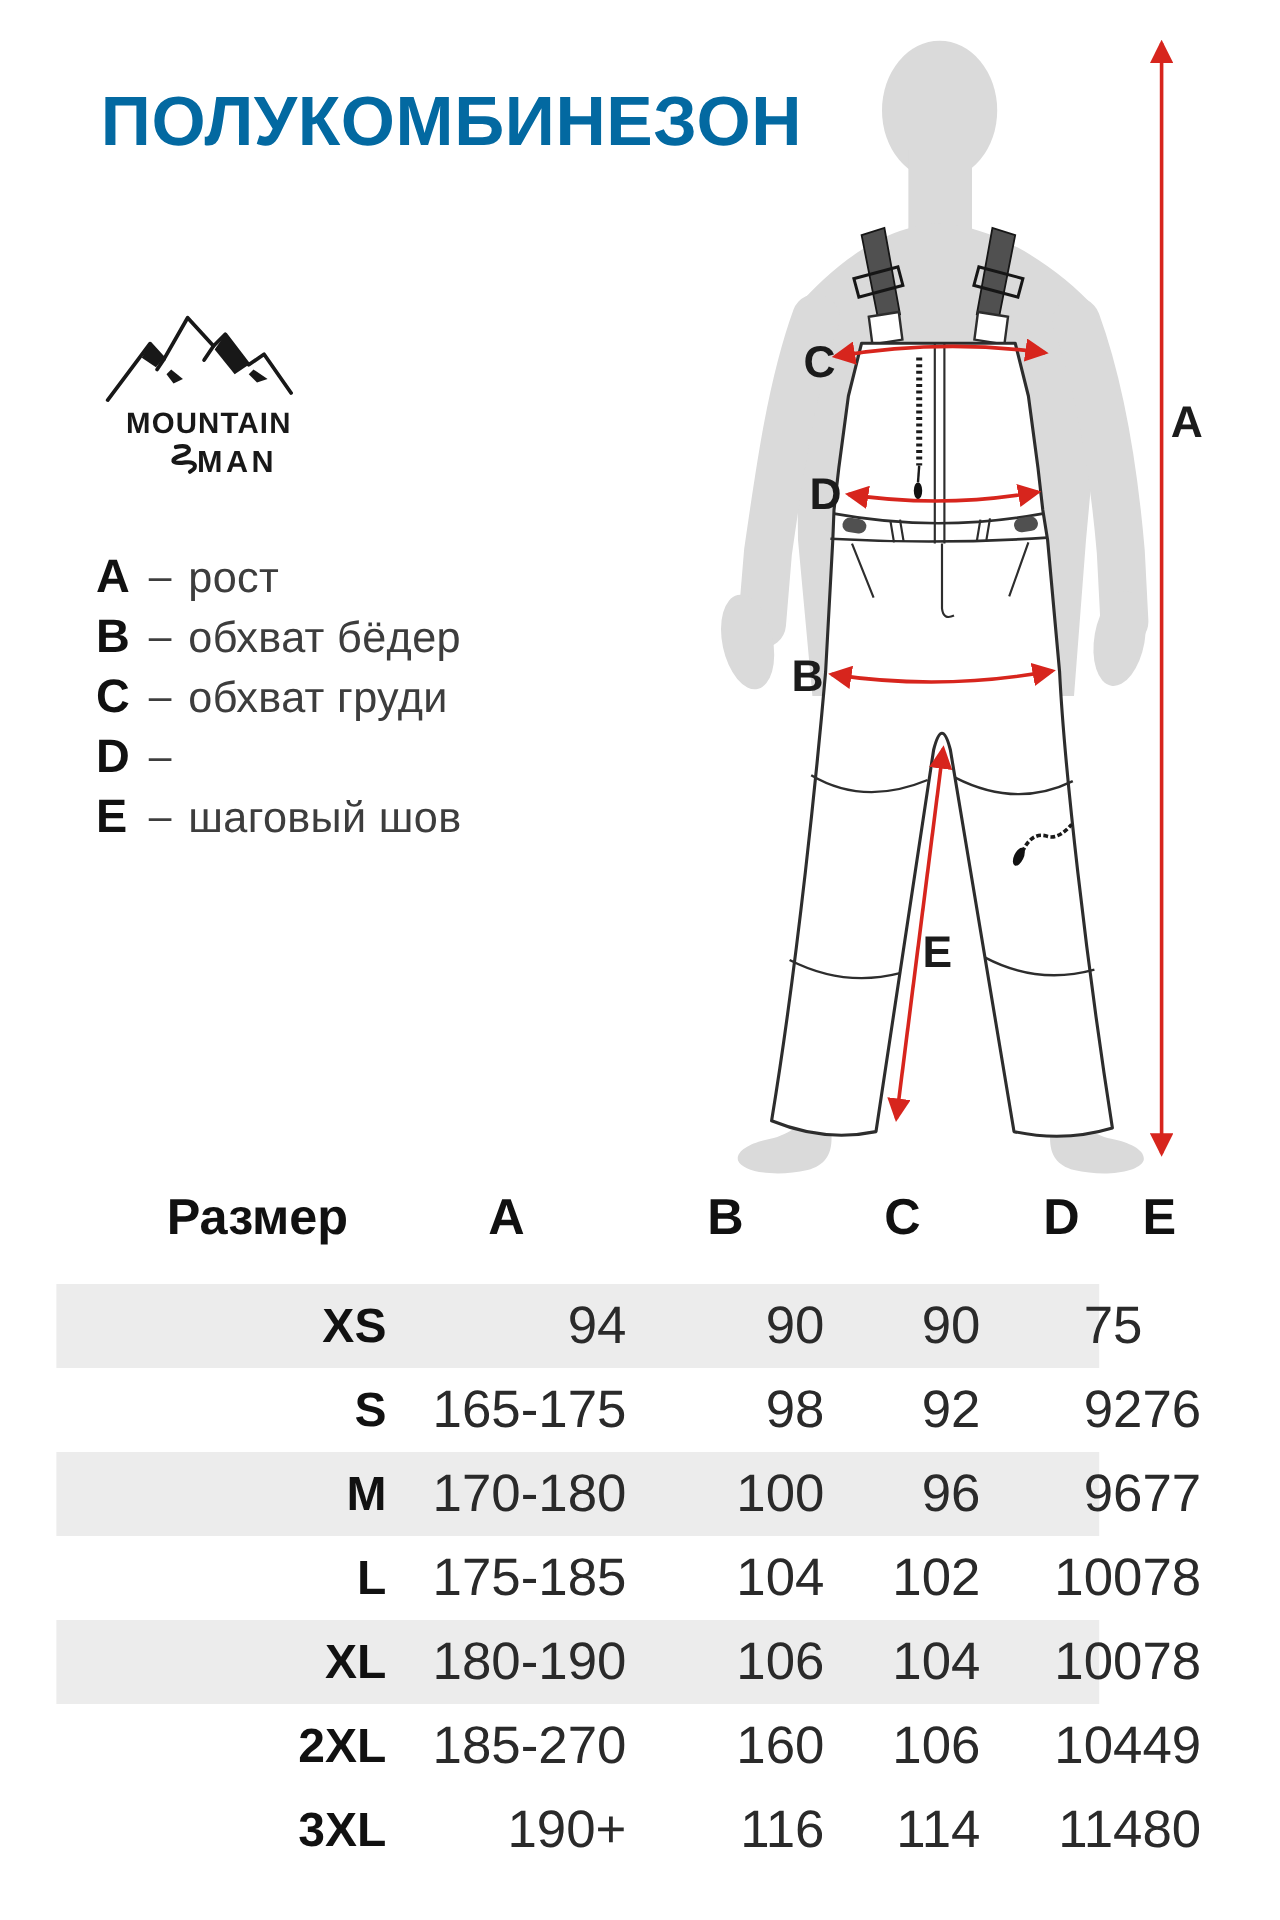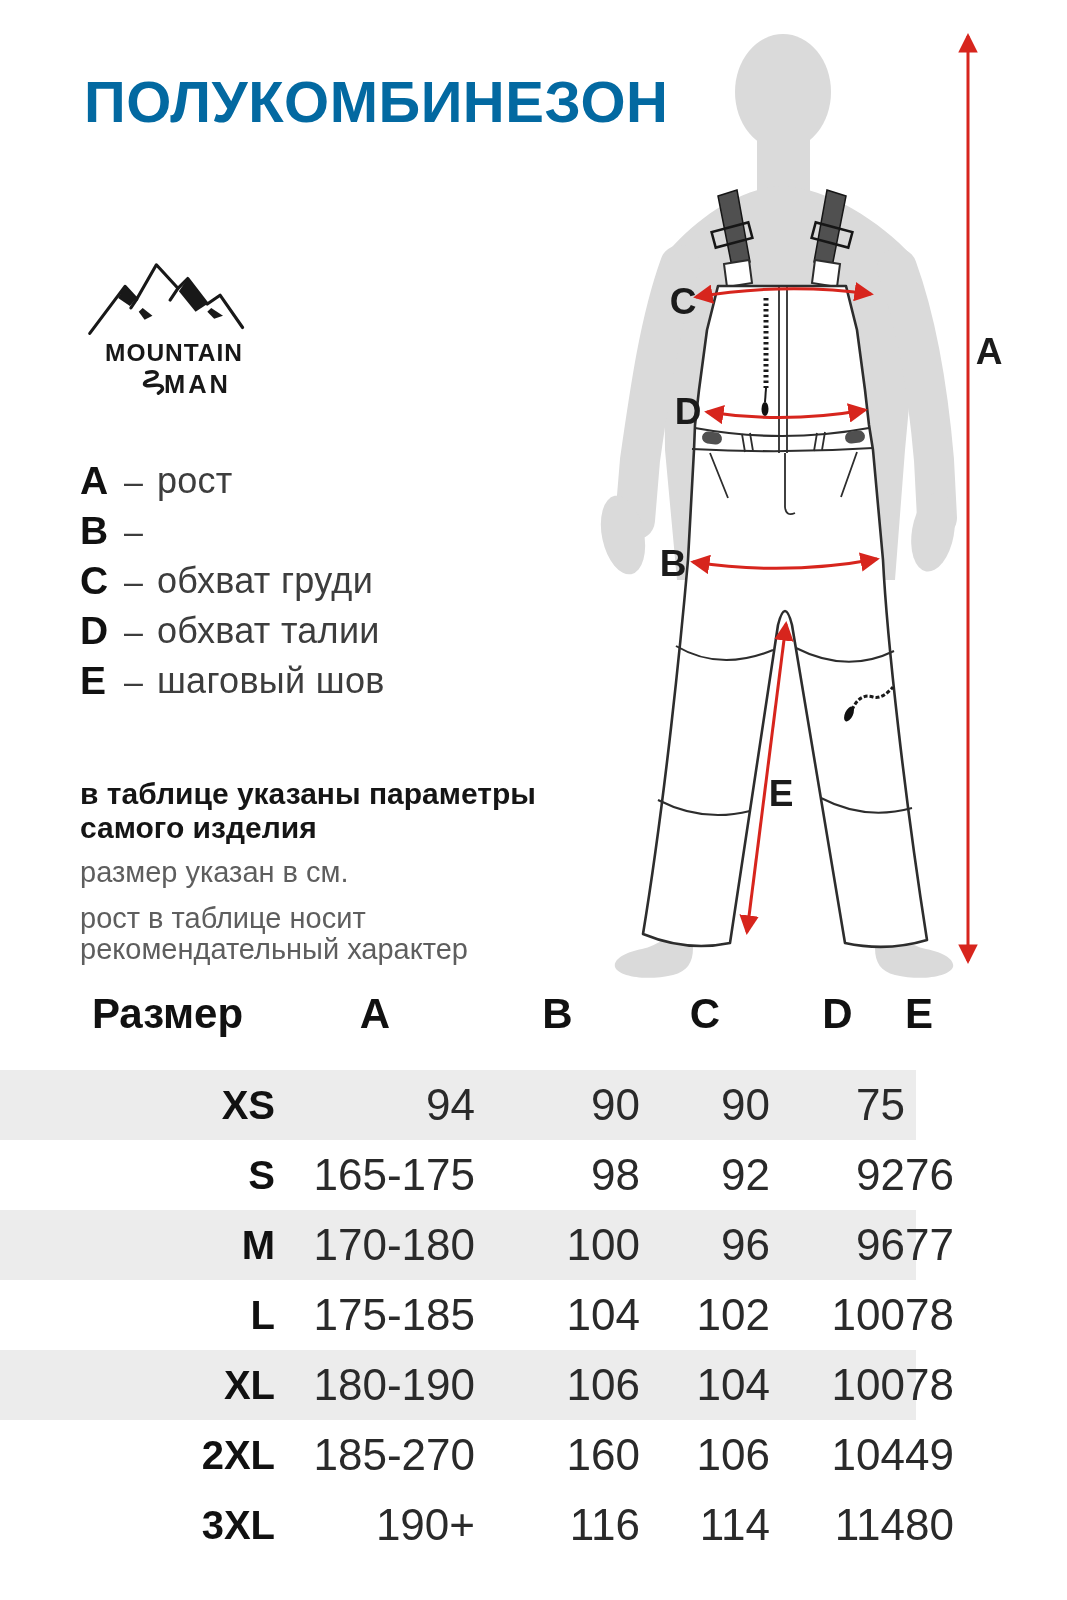--- a/index.html
+++ b/index.html
@@ -22,21 +22,21 @@
   .legend-dash { font-size:34px; color:#3d3d3d; margin-right:14px; }
   .legend-label { font-size:36px; color:#3d3d3d; letter-spacing:0.3px;text-align:center; }
 
   .notes { position:absolute; left:80px; top:777px; width:490px; }
   .note-bold { font-size:30px; line-height:34px; font-weight:700; color:#151515; margin-bottom:12px; }
   .note-gray { font-size:29px; line-height:31px; color:#5e5e5e; margin-bottom:15px; }
 
   .diagram { position:absolute; left:595px; top:20px; width:472px; height:960px; }
   .dl { font-family:"Liberation Sans", sans-serif; font-size:37px; font-weight:700; fill:#1b1b1b; }
 
-  .size-table { position:absolute; left:0; top:984px; width:916px; }
+  .size-table { position:absolute; left:0; top:984px; width:916px;padding-left:47px; }
   .trow, .thead { display:grid; grid-template-columns:215px 200px 165px 130px 135px 1fr;
                   padding:0 45px 0 60px; align-items:center; }
   .thead { height:60px; margin-bottom:26px; }
   .trow { height:70px; }
   .trow.shaded { background:#ececec; }
   .hcell { font-size:42px; font-weight:700; color:#111; text-align:center; }
   .cell  { font-size:44px; font-weight:400; color:#2a2a2a; text-align:right; }
   .cell.size { font-size:40px; font-weight:700; color:#111; }
 </style>
 </head>
@@ -65,43 +65,38 @@
 
   <div class="legend">
       <div class="legend-row">
         <span class="legend-letter">A</span>
         <span class="legend-dash">–</span>
         <span class="legend-label">рост</span>
       </div>
       <div class="legend-row">
         <span class="legend-letter">B</span>
         <span class="legend-dash">–</span>
+        <span class="legend-label">обхват бёдер</span>
       </div>
       <div class="legend-row">
         <span class="legend-letter">C</span>
         <span class="legend-dash">–</span>
         <span class="legend-label">обхват груди</span>
       </div>
       <div class="legend-row">
         <span class="legend-letter">D</span>
         <span class="legend-dash">–</span>
-        <span class="legend-label">обхват талии</span>
       </div>
       <div class="legend-row">
         <span class="legend-letter">E</span>
         <span class="legend-dash">–</span>
         <span class="legend-label">шаговый шов</span>
       </div>
     </div>
 
-  <div class="notes">
-    <p class="note-bold">в таблице указаны параметры самого изделия</p>
-    <p class="note-gray">размер указан в см.</p>
-    <p class="note-gray">рост в таблице носит рекомендательный характер</p>
-  </div>
 
   <svg class="diagram" viewBox="0 0 472 960">
     <defs>
       <marker id="ah" viewBox="0 0 10 10" refX="8.5" refY="5" markerWidth="6.5" markerHeight="6.5" orient="auto-start-reverse">
         <path d="M0,0 L10,5 L0,10 z" fill="#d7251d"></path>
       </marker>
     </defs>
 
     <g>
       <ellipse cx="188" cy="72" rx="48" ry="58" fill="#dadada"></ellipse>

